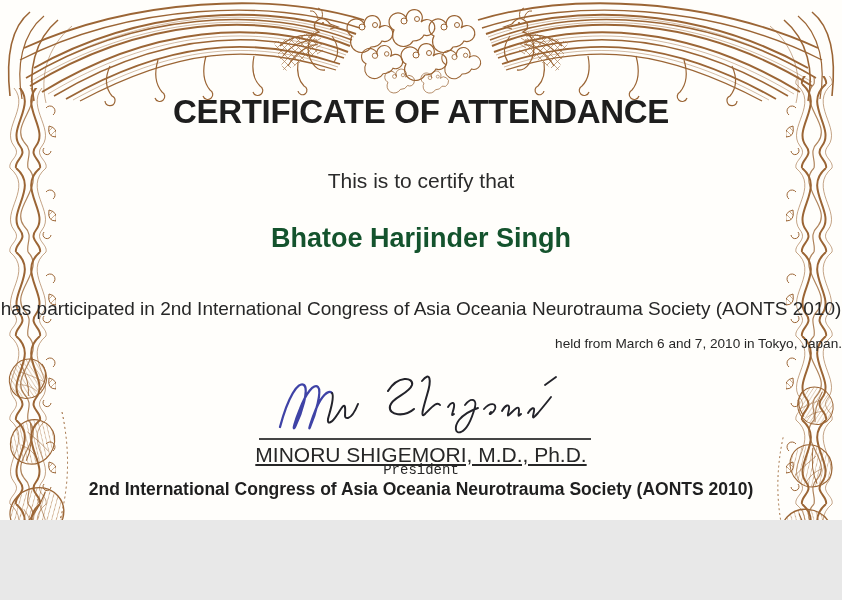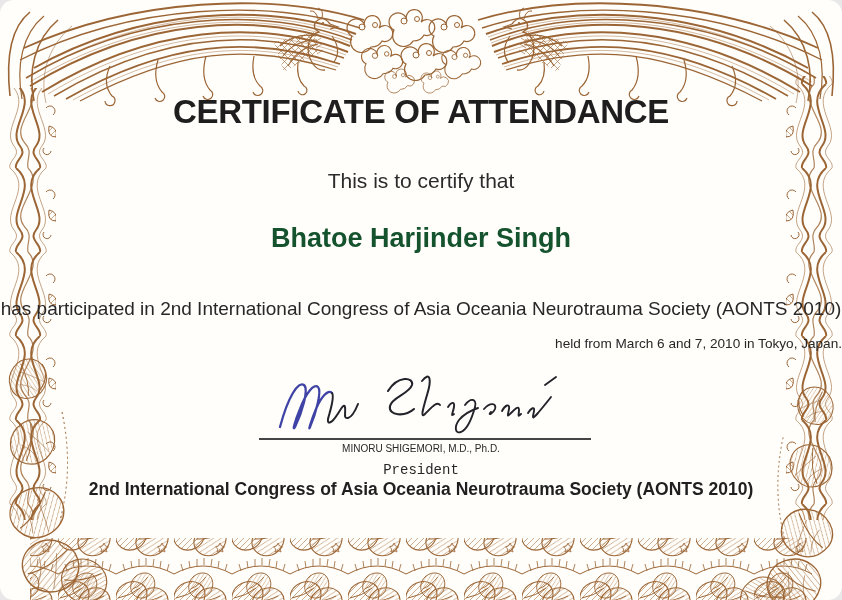--- a/index.html
+++ b/index.html
@@ -1,30 +1,30 @@
 <!DOCTYPE html>
 <html><head>
 <meta charset="utf-8">
 <style>
   html,body{margin:0;padding:0;background:#e8e8e8;}
   .cert{
-    position:relative;width:842px;height:600px;margin:0 auto;
+    position:relative;width:842px;height:520px;margin:0 auto;
     background:#fffefb;overflow:hidden;
-    font-family:"Liberation Sans",sans-serif;color:#272727;border-radius:14px;
+    font-family:"Liberation Sans",sans-serif;color:#272727;
   }
   .art{position:absolute;inset:0;pointer-events:none;}
   .txt{position:absolute;left:0;width:842px;text-align:center;white-space:nowrap;}
   .title{top:93px;font-size:33px;font-weight:bold;letter-spacing:-0.3px;color:#1e1e1e;}
   .intro{top:169px;font-size:21px;color:#2b2b2b;}
   .recipient{top:223px;font-size:27px;font-weight:bold;color:#14532d;}
   .body1{top:298px;font-size:19px;}
   .body2{top:336px;font-size:13.6px;text-align:right;}
   .sig-svg{position:absolute;left:262px;top:371px;}
   .sig-line{position:absolute;left:259px;top:438px;width:332px;height:1.6px;background:#454545;}
-  .sig-name{top:443px;font-size:10px;}
+  .sig-name{top:443px;font-size:21px;text-decoration:underline;}
   .sig-title{top:462px;font-size:14px;font-family:Liberation Mono, monospace;}
   .org{top:479px;font-size:17.5px;color:#1f1f1f;font-weight:bold;}
 </style>
 </head>
 <body>
 
 <div class="cert">
 
   <svg class="art" width="842" height="600" viewBox="0 0 842 600" aria-hidden="true">
     <defs>

